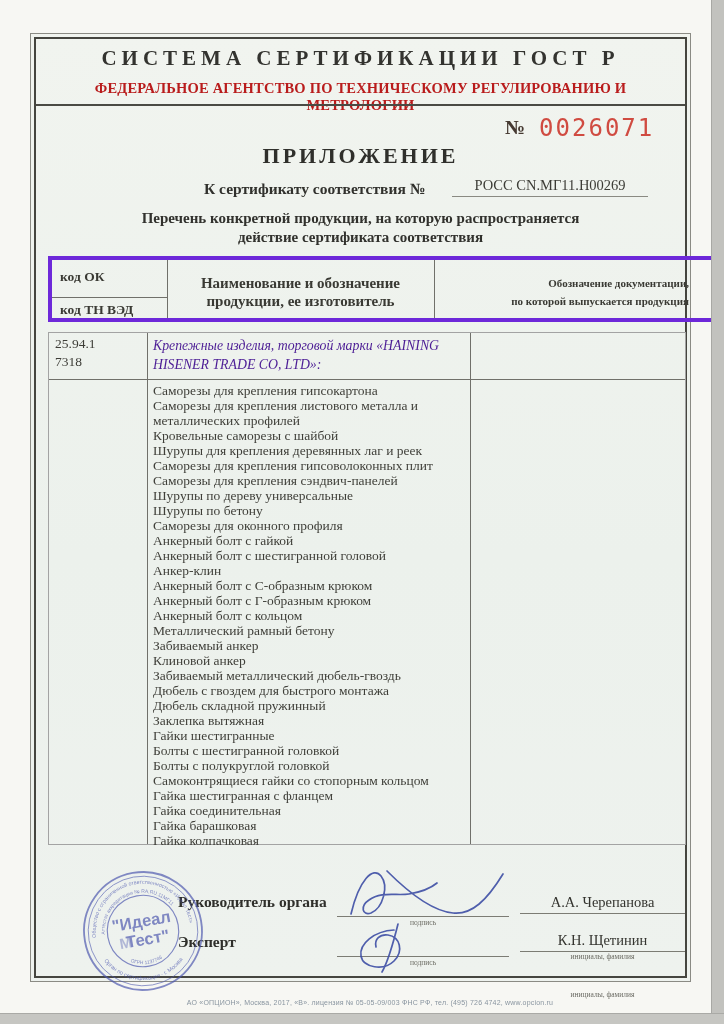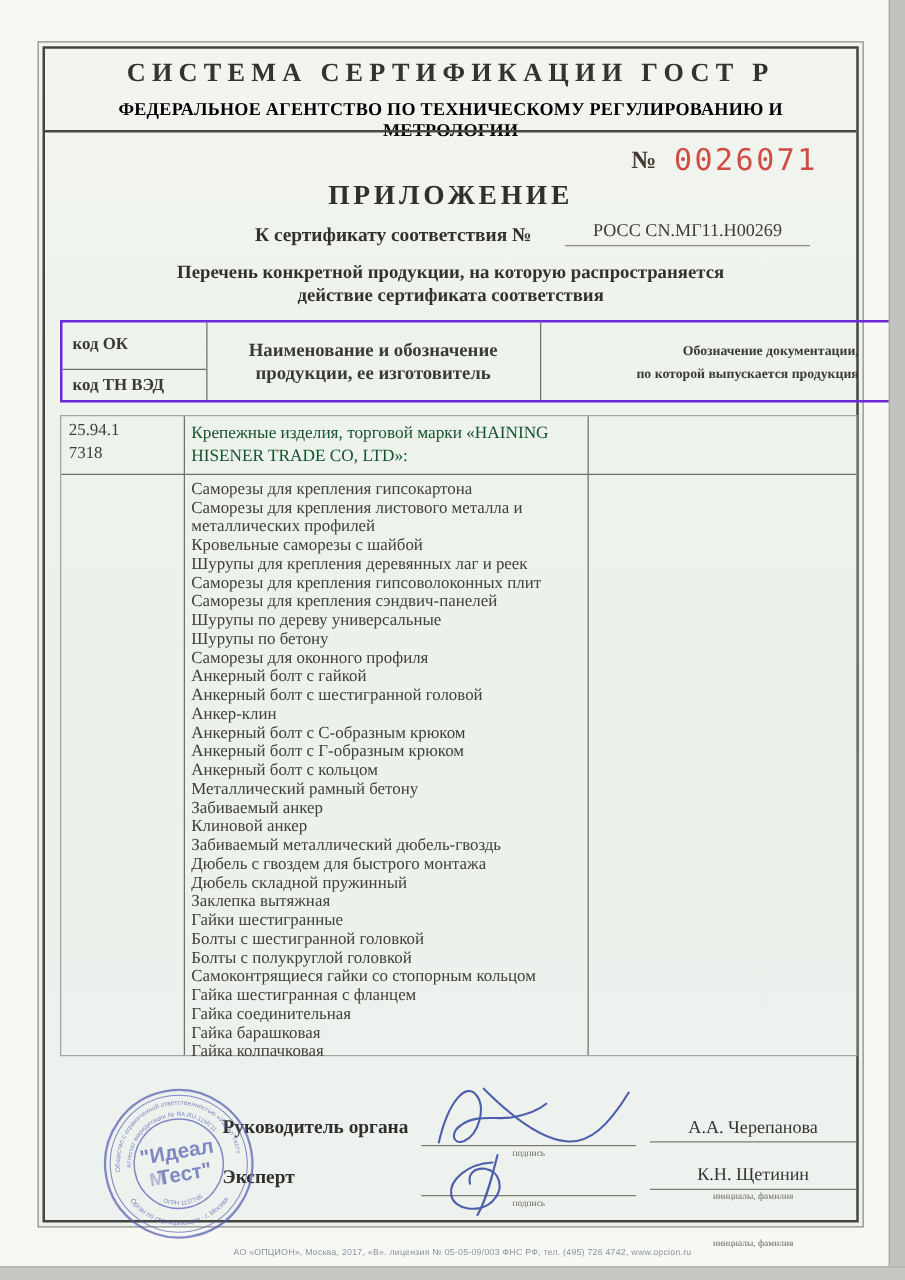--- a/index.html
+++ b/index.html
@@ -15,51 +15,51 @@
   
   .frame{
     position:absolute; left:30px; top:33px; width:661px; height:949px;
     border:1px solid #8b8b84; box-sizing:border-box; background:linear-gradient(180deg,#f1f4ef 0%,#ecf1ec 55%,#eef2ee 100%);
   }
   .frame-inner{position:absolute; left:3px; top:3px; right:3px; bottom:3px; border:2px solid #45453f;}
   .hdr-sep{position:absolute; left:36px; top:104px; width:649px; height:0; border-top:2px solid #4a4a44;}
   .t1{position:absolute; left:40px; top:46px; width:641px; text-align:center;
       font-size:21px; font-weight:bold; letter-spacing:5px; color:#33332f;}
   .t2{position:absolute; left:40px; top:80px; width:641px; text-align:center;
-      font-size:14.5px; font-weight:bold; letter-spacing:0.2px; color:#000000;}
+      font-size:14.5px; font-weight:bold; letter-spacing:0.2px; color:#b91c1c;}
   .blank-no{position:absolute; left:505px; top:114px; white-space:nowrap;}
   .blank-no .pre{font-size:20px; font-weight:bold; color:#463a32; vertical-align:2px;}
   .blank-no .val{font-family:"DejaVu Sans Mono", monospace; font-size:24px; color:#d04b41; letter-spacing:2px; margin-left:10px;}
   .doc-title{position:absolute; left:40px; top:143px; width:641px; text-align:center;
       font-size:22px; font-weight:bold; letter-spacing:3px; color:#2f2f2b;}
   .cert-label{position:absolute; left:204px; top:180px; font-size:15.5px; font-weight:bold; color:#31312d;}
   .cert-number{position:absolute; left:452px; top:177px; width:196px; text-align:center;
       font-size:14.5px; color:#3c3c36; border-bottom:1px solid #8a8a82; padding-bottom:2px;}
   .subtitle{position:absolute; left:40px; top:209px; width:641px; text-align:center;
       font-size:15px; font-weight:bold; color:#31312d; line-height:19px;}
   
   .thead-box{position:absolute; left:48px; top:256px; width:670px; height:66px;
-      border:2px solid #6d28d9; box-sizing:border-box;}
+      border:4px solid #6d28d9; box-sizing:border-box;}
   .thead-v1{position:absolute; left:115px; top:0; height:100%; width:0; border-left:1px solid #70706a;}
   .thead-v2{position:absolute; left:382px; top:0; height:100%; width:0; border-left:1px solid #70706a;}
   .thead-h1{position:absolute; left:0; top:37px; width:115px; height:0; border-top:1px solid #70706a;}
   .th-codeok{position:absolute; left:8px; top:9px; font-size:13.5px; font-weight:bold; color:#3a3a34;}
   .th-codetn{position:absolute; left:8px; top:42px; font-size:13.5px; font-weight:bold; color:#3a3a34;}
   .th-name{position:absolute; left:116px; top:14px; width:265px; text-align:center;
       font-size:15px; font-weight:bold; color:#3a3a34; line-height:18px;}
   .th-docs{position:absolute; left:383px; top:14px; width:254px; text-align:right;
       font-size:11px; font-weight:bold; color:#3a3a34; line-height:18px;}
   .tbody-box{position:absolute; left:48px; top:332px; width:638px; height:513px;
       border:1px solid #a3a3a3; box-sizing:border-box;}
   .tb-v1{position:absolute; left:98px; top:0; height:100%; width:0; border-left:1px solid #70706a;}
   .tb-v2{position:absolute; left:421px; top:0; height:100%; width:0; border-left:1px solid #70706a;}
   .tb-h1{position:absolute; left:0; top:46px; width:100%; height:0; border-top:1px solid #70706a;}
   .code-ok{position:absolute; left:6px; top:3px; font-size:13.5px; color:#3d3d37;}
   .code-tn{position:absolute; left:6px; top:21px; font-size:13.5px; color:#3d3d37;}
-  .prod-title{position:absolute; left:104px; top:3px; width:312px; font-size:13.8px; line-height:19px; color:#14532d;}
+  .prod-title{position:absolute; left:104px; top:3px; width:312px; font-size:13.8px; line-height:19px; color:#4c1d95;font-style:italic;}
   .prod-list{position:absolute; left:104px; top:50px; width:310px; font-size:13.5px; color:#3f3f39;}
   .product-line{line-height:15px;}
   
   .role-head{position:absolute; left:178px; top:893px; font-size:15.5px; font-weight:bold; color:#2f2f2b;}
   .role-expert{position:absolute; left:178px; top:933px; font-size:15.5px; font-weight:bold; color:#2f2f2b;}
   .sigline1{position:absolute; left:337px; top:916px; width:172px; border-top:1px solid #7c7c74;}
   .sigline2{position:absolute; left:337px; top:956px; width:172px; border-top:1px solid #7c7c74;}
   .sigcap{position:absolute; width:172px; text-align:center; font-size:7.5px; color:#6a6a62;}
   .sigcap1{left:337px; top:918px;} .sigcap2{left:337px; top:958px;}
   .nameline1{position:absolute; left:520px; top:913px; width:165px; border-top:1px solid #7c7c74;}

